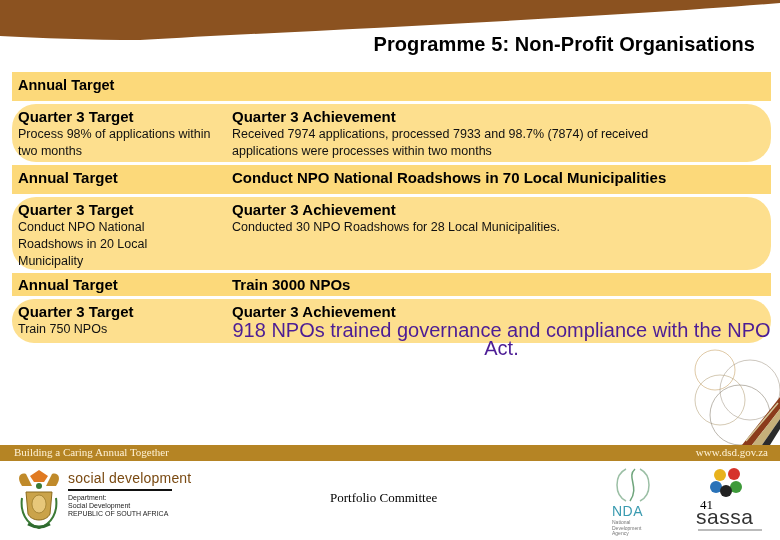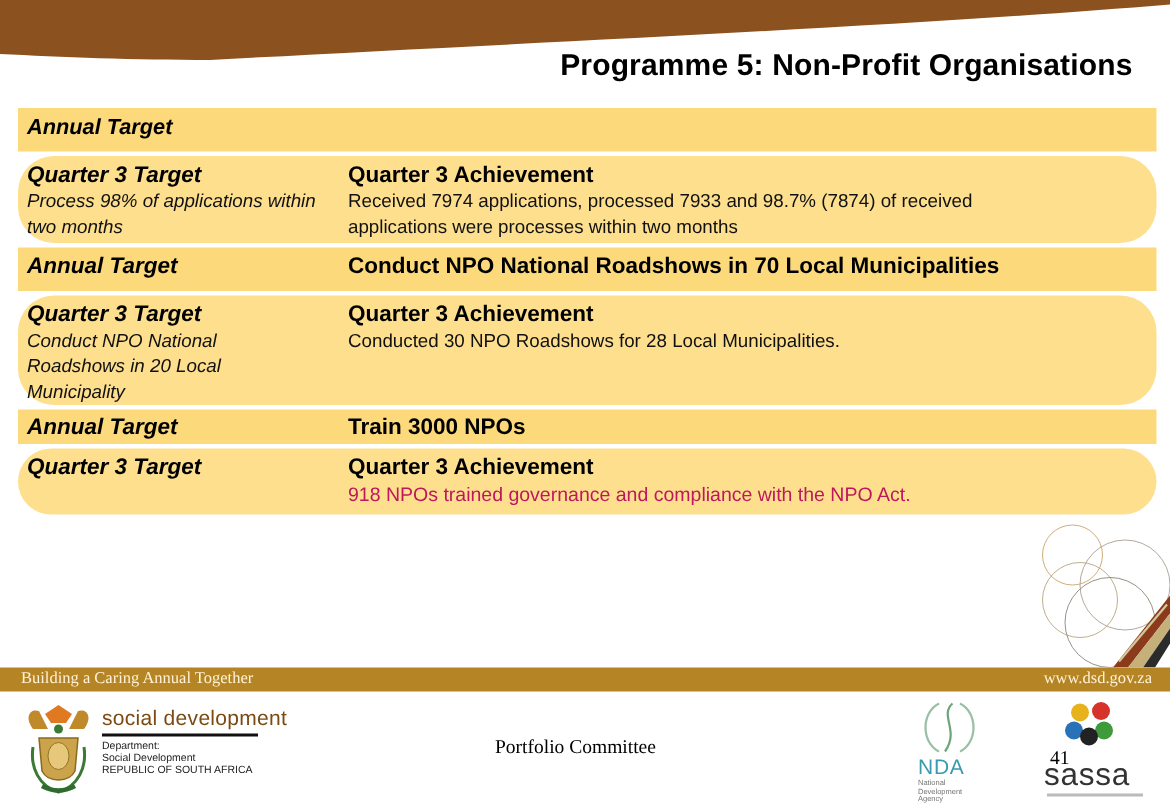--- a/index.html
+++ b/index.html
@@ -1,29 +1,29 @@
 <!DOCTYPE html>
 <html><head>
 <meta charset="utf-8">
 <style>
   html, body { margin:0; padding:0; }
   body { width:780px; height:540px; position:relative; overflow:hidden; background:#ffffff; font-family:"Liberation Sans", sans-serif; color:#000; }
   .swoosh { position:absolute; left:0; top:0; width:780px; height:48px; }
   .title { position:absolute; left:0; top:33px; width:755px; text-align:right; font-size:20px; font-weight:bold; letter-spacing:0.1px; }
   .tbl { position:absolute; left:12px; top:72px; width:759px; }
   .row { position:absolute; left:0; width:759px; display:flex; }
-  .row .c1 { width:210px; padding:4px 0 0 6px; box-sizing:border-box;font-style:italic; }
+  .row .c1 { width:210px; padding:4px 0 0 6px; box-sizing:border-box; }
   .row .c2 { position:absolute; left:214px; right:0; top:0; bottom:0; padding:4px 0 0 6px; box-sizing:border-box; }
   .row .c1 { position:absolute; left:0; top:0; bottom:0; }
   .ra { background:#FCD97A; }
   .rb { background:#FDDF8E;border-radius:24px; }
   .h { font-size:14.5px; font-weight:bold; line-height:18px; display:block; }
   .h2 { font-size:15px; font-weight:bold; line-height:18px; display:block; }
   .t { font-size:12.5px; line-height:17px; display:block; color:#111; }
-  .t2 { font-size:13px; line-height:18px; display:block; color:#be185d; }
+  .t2 { font-size:20px; line-height:18px; display:block; color:#4c1d95;text-align:center; }
   .art { position:absolute; left:680px; top:345px; width:100px; height:100px; }
   .band { position:absolute; left:0; top:445px; width:780px; height:16px; background:#B58424; }
   .band .l { position:absolute; left:14px; top:1px; font-family:"Liberation Serif", serif; font-size:11px; color:#fff2d6; }
   .band .r { position:absolute; right:12px; top:1px; font-family:"Liberation Serif", serif; font-size:11px; color:#fff2d6; }
   .crest { position:absolute; left:14px; top:468px; width:50px; height:62px; }
   .sd { position:absolute; left:68px; top:470px; }
   .sd .name { font-size:14px; color:#7a4a12; letter-spacing:0.2px; }
   .sd .rule { width:104px; height:2px; background:#111; margin:3px 0 3px 0; }
   .sd .dep { font-size:7px; line-height:8px; color:#222; }
   .pc { position:absolute; left:330px; top:490px; font-family:"Liberation Serif", serif; font-size:13px; }
@@ -82,20 +82,21 @@
     <div class="c1" style="padding-top:3px;">
         <span class="h2">Annual Target</span>
       </div>
     <div class="c2" style="padding-top:3px;">
         <span class="h2">Train 3000 NPOs</span>
       </div>
   </div>
   <div class="row rb" style="top:227px;height:44px;">
     <div class="c1">
       <span class="h2">Quarter 3 Target</span>
+      <span class="t">Train 750 NPOs</span>
     </div>
     <div class="c2">
       <span class="h2">Quarter 3 Achievement</span>
       <span class="t2">918 NPOs trained governance and compliance with the NPO Act.</span>
     </div>
   </div>
 </div>
 
 <svg class="art" viewBox="0 0 100 100">
   <circle cx="35" cy="25" r="20" fill="none" stroke="#c9a46a" stroke-width="0.6"></circle>

